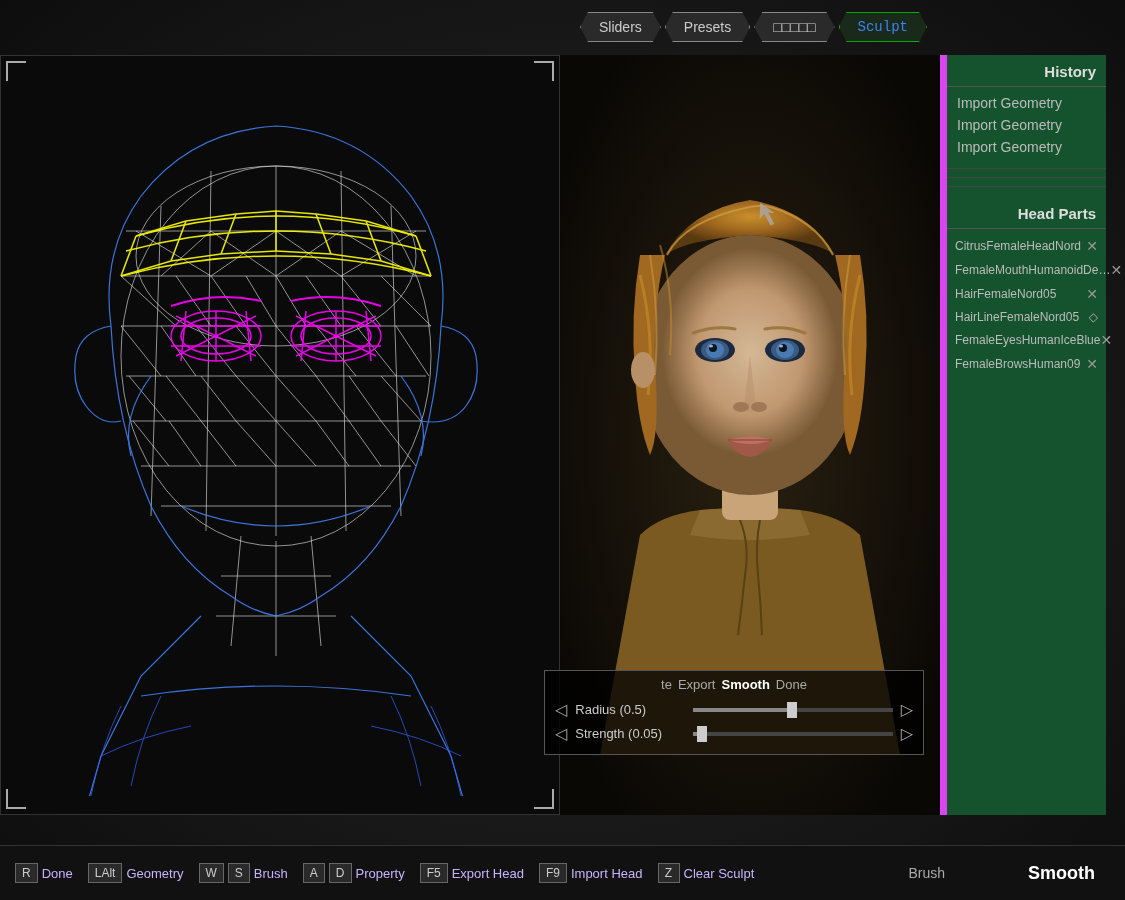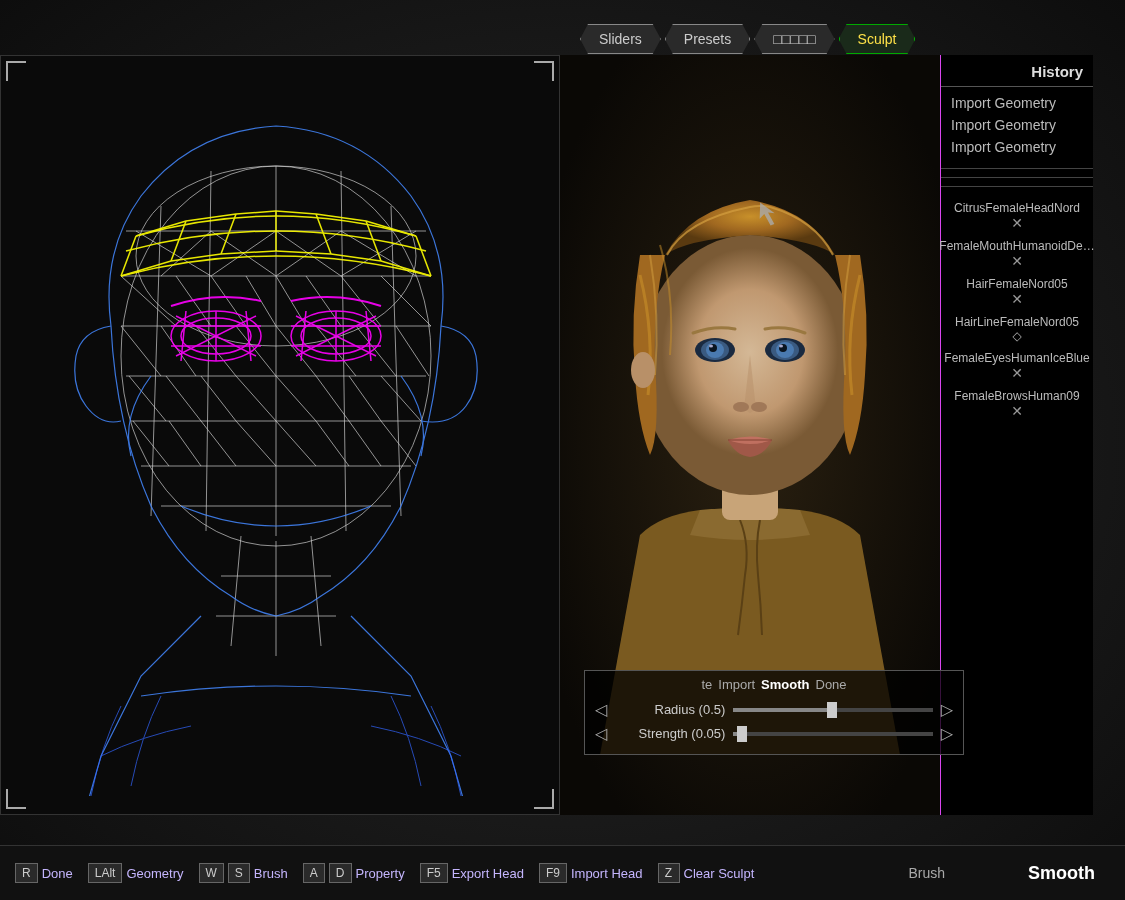--- a/index.html
+++ b/index.html
@@ -19,41 +19,42 @@
       background: radial-gradient(ellipse at center, #2a2a2a 0%, #0d0d0d 100%);
     }
 
     
     .top-tabs {
       position: absolute;
       top: 0;
       left: 580px;
       display: flex;
       gap: 4px;
-      padding: 24px 0;
+      padding: 12px 0;
       z-index: 10;
     }
     .tab-btn {
       background: transparent;
       border: 1px solid #888;
       color: #ccc;
       padding: 6px 18px;
       font-size: 14px;
       cursor: pointer;
       clip-path: polygon(8px 0%, calc(100% - 8px) 0%, 100% 50%, calc(100% - 8px) 100%, 8px 100%, 0% 50%);
       background: #2a2a2a;
     }
     .tab-btn.active {
       color: #00ff00;
       border-color: #00ff00;
       background: #1a2a1a;
     }
     .tab-btn:nth-child(4) {
-      color: #fde047;
+      color: #3b82f6;
       border-color: #00aa00;
+      font-family: Liberation Mono, monospace;
     }
 
     
     .left-panel {
       position: absolute;
       top: 55px;
       left: 0;
       width: 560px;
       height: 760px;
       background: #111;
@@ -88,24 +89,24 @@
       left: 20px;
       width: 520px;
       height: 720px;
     }
 
     
     .right-panel {
       position: absolute;
       top: 55px;
       left: 940px;
-      width: 153px;
+      width: 166px;
       height: 760px;
-      background: #000000;
-      border-left: 1px solid #d946ef;
+      background: #14532d;
+      border-left: 7px solid #d946ef;
     }
 
     
     .history-section {
       border-bottom: 1px solid #444;
       padding-bottom: 10px;
       margin-bottom: 5px;
     }
     .section-header {
       color: #ddd;
@@ -128,21 +129,20 @@
       margin-top: 10px;
     }
     .headparts-item {
       color: #bbb;
       font-size: 12px;
       padding: 4px 8px;
       display: flex;
       align-items: center;
       justify-content: space-between;
       cursor: pointer;
-      flex-direction: column;
     }
     .headparts-item .icon {
       color: #999;
       font-size: 14px;
     }
     .diamond-icon {
       color: #aaa;
     }
 
     
@@ -159,21 +159,21 @@
       width: 100%;
       height: 100%;
       background: linear-gradient(180deg, #1a1510 0%, #0d0a05 50%, #1a1510 100%);
       position: relative;
     }
 
     
     .sculpt-toolbar {
       position: absolute;
       bottom: 145px;
-      left: 584px;
+      left: 544px;
       width: 380px;
       background: rgba(0,0,0,0.75);
       border: 1px solid #555;
       padding: 6px 10px;
       z-index: 20;
     }
     .sculpt-tools {
       display: flex;
       gap: 6px;
       justify-content: center;
@@ -192,21 +192,21 @@
     .slider-row {
       display: flex;
       align-items: center;
       gap: 8px;
       margin: 5px 0;
     }
     .slider-label {
       color: #ccc;
       font-size: 13px;
       width: 110px;
-      text-align: right;
+      text-align: left;
     }
     .slider-track {
       flex: 1;
       height: 4px;
       background: #444;
       position: relative;
       display: flex;
       align-items: center;
     }
     .slider-fill {
@@ -543,21 +543,21 @@
       <path d="M 273 200 Q 255 165 210 152" stroke="#d4a040" stroke-width="2" fill="none" opacity="0.7"></path>
 
       <polygon points="205,145 215,160 209,157 211,170 207,170 205,157 199,160" fill="#aaaaaa" opacity="0.8" transform="rotate(-20, 210, 160)"></polygon>
     </svg>
   </div>
 </div>
 
 <div class="sculpt-toolbar">
   <div class="sculpt-tools">
     <span>te</span>
-    <span>Import</span>
+    <span>Export</span>
     <span class="active-tool">Smooth</span>
     <span>Done</span>
   </div>
   <div class="slider-row">
     <span class="slider-arrow">◁</span>
     <span class="slider-label">Radius  (0.5)</span>
     <div class="slider-track">
       <div class="slider-fill" style="width:50%;"></div>
       <div class="slider-thumb" style="left:47%;"></div>
     </div>
@@ -580,20 +580,21 @@
     <div class="section-header">History</div>
     <div class="history-item">Import Geometry</div>
     <div class="history-item">Import Geometry</div>
     <div class="history-item">Import Geometry</div>
   </div>
 
   <div class="panel-divider"></div>
   <div class="panel-divider"></div>
 
   <div class="headparts-section">
+    <div class="section-header">Head Parts</div>
     <div class="headparts-item">
       <span>CitrusFemaleHeadNord</span>
       <span class="icon">✕</span>
     </div>
     <div class="headparts-item">
       <span>FemaleMouthHumanoidDe…</span>
       <span class="icon">✕</span>
     </div>
     <div class="headparts-item">
       <span>HairFemaleNord05</span>

